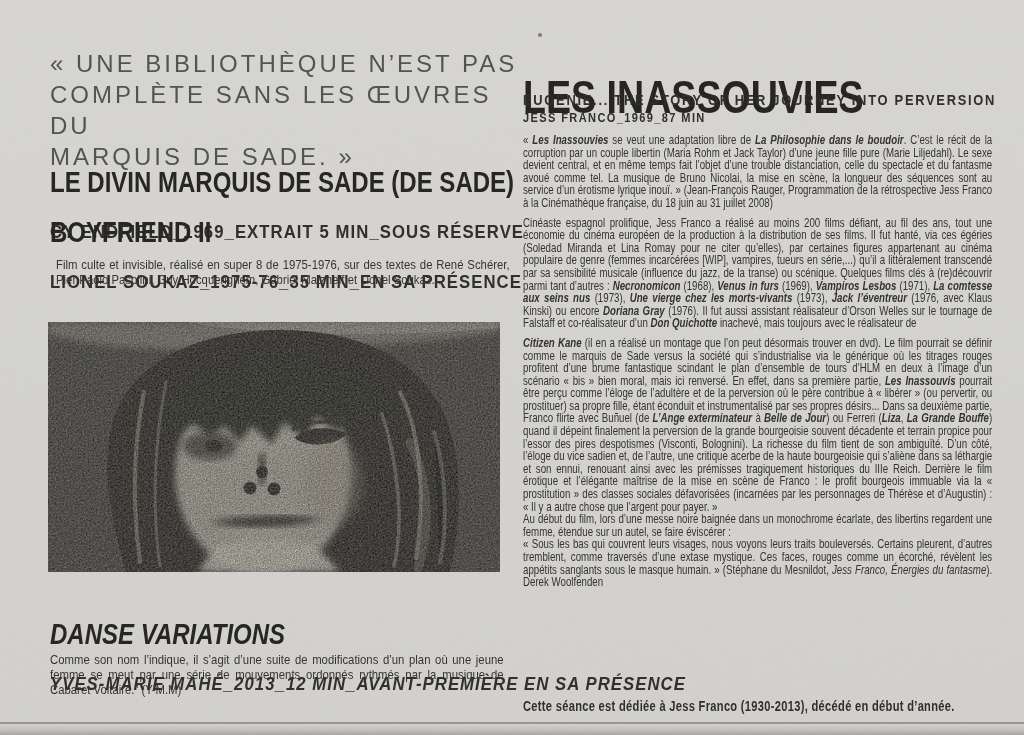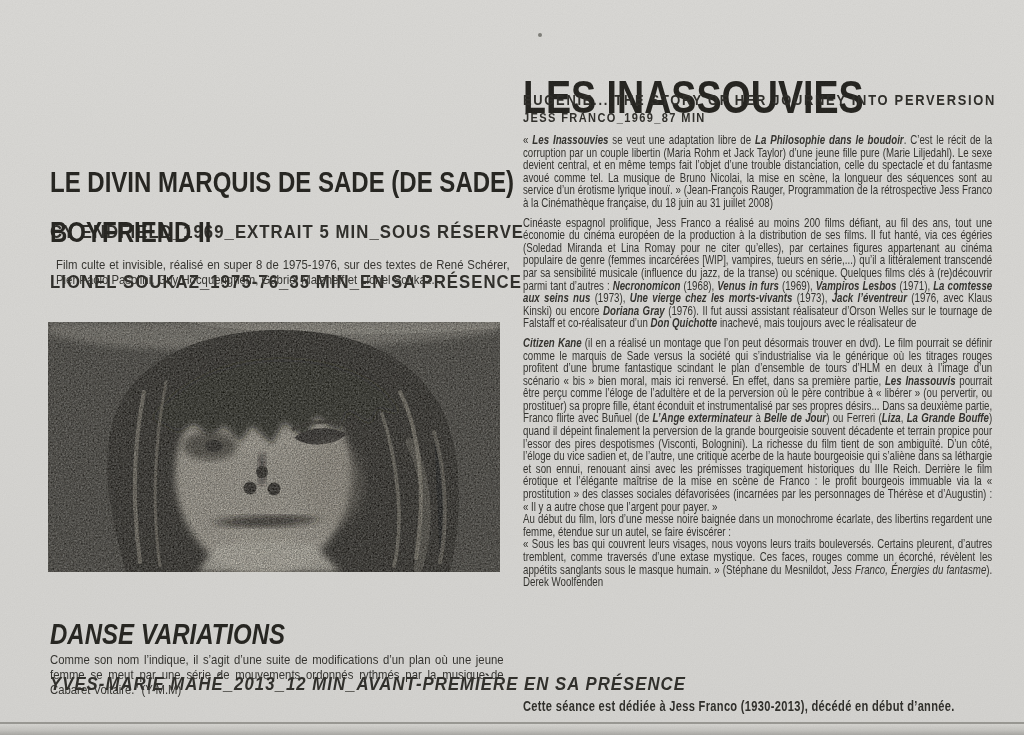--- a/index.html
+++ b/index.html
@@ -51,20 +51,23 @@
   .fold-line{left:0;top:722px;width:1024px;height:2px;background:#8e8d88;opacity:.85;}
   .fold-below{left:0;top:724px;width:1024px;height:11px;
     background:linear-gradient(180deg,#d7d6d2 0%,#c6c5c1 55%,#a9a8a4 100%);}
   .paper-grain{left:0;top:0;pointer-events:none;opacity:.28;}
 </style>
 </head>
 <body>
 
 <div class="page">
 
+  <div class="abs quote">« UNE BIBLIOTHÈQUE N’EST PAS
+COMPLÈTE SANS LES ŒUVRES DU
+MARQUIS DE SADE. »</div>
 
   <section class="abs" id="film1">
     <h2 class="film-title"><span class="cond">LE DIVIN MARQUIS DE SADE (DE SADE)</span></h2>
     <div class="film-credits"><span class="cond">CY ENDFIELD_1969_EXTRAIT 5 MIN_SOUS RÉSERVE</span></div>
   </section>
 
   <section class="abs" id="film2">
     <h2 class="film-title"><span class="cond">BOYFRIEND II</span></h2>
     <div class="film-credits"><span class="cond">LIONEL SOUKAZ_1975-76_35 MIN_EN SA PRÉSENCE</span></div>
   </section>

